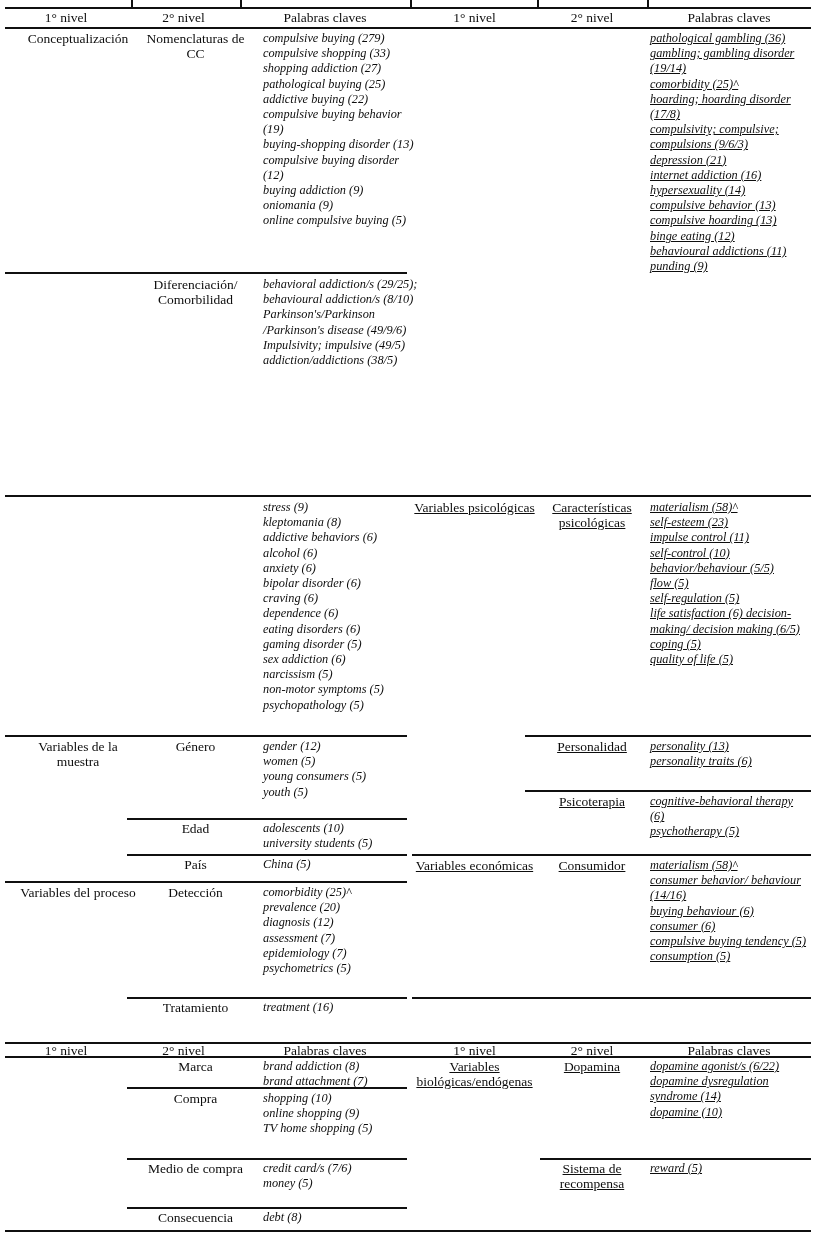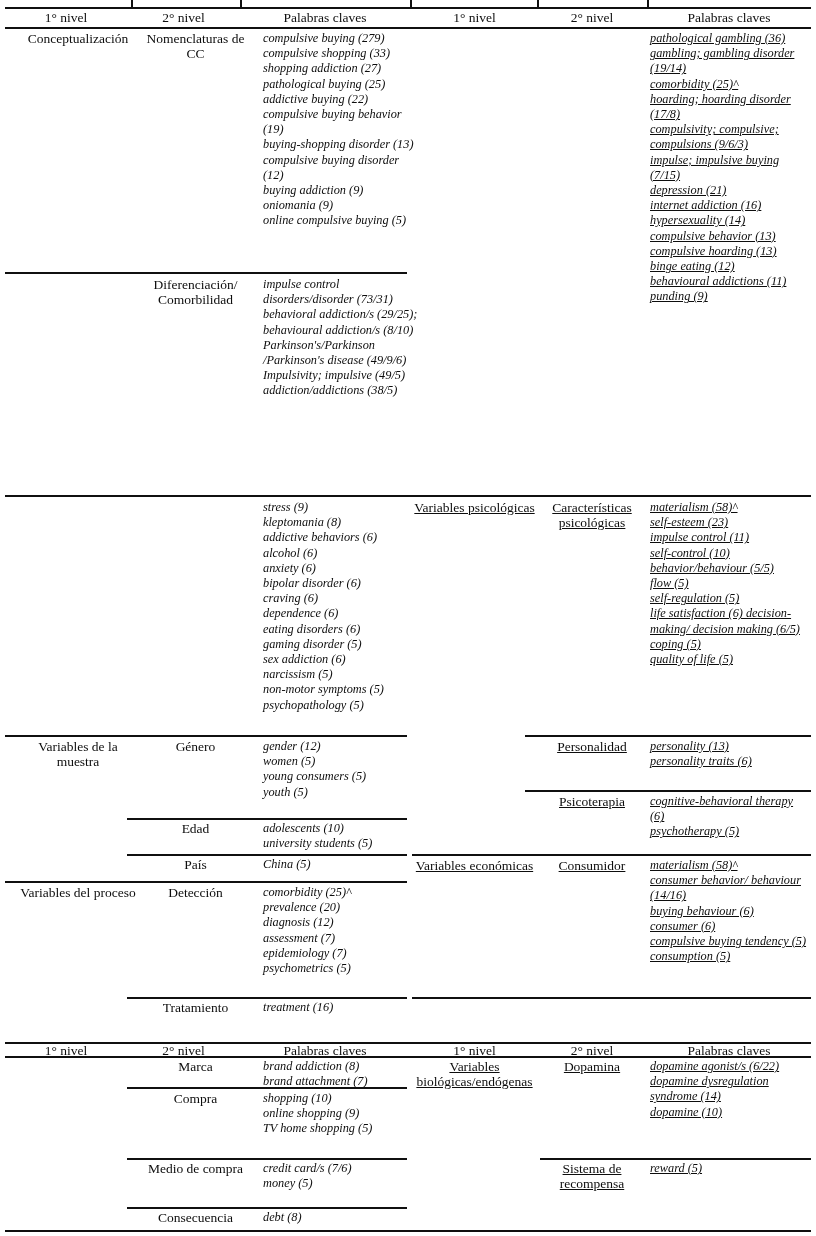--- a/index.html
+++ b/index.html
@@ -100,21 +100,20 @@
         <p>compulsive buying disorder (12)</p>
         <p>buying addiction (9)</p>
         <p>oniomania (9)</p>
         <p>online compulsive buying (5)</p>
       </div>
     </div>
   <div class="sec left" style="top:277px">
       <div class="c1"></div>
       <div class="c2">Diferenciación/ Comorbilidad</div>
       <div class="c3">
-        <p>impulse control disorders/disorder (73/31)</p>
         <p>behavioral addiction/s (29/25); behavioural addiction/s (8/10)</p>
         <p>Parkinson's/Parkinson /Parkinson's disease (49/9/6)</p>
         <p>Impulsivity; impulsive (49/5)</p>
         <p>addiction/addictions (38/5)</p>
       </div>
     </div>
   <div class="sec left" style="top:500px">
       <div class="c1"></div>
       <div class="c2"></div>
       <div class="c3">
@@ -181,21 +180,20 @@
 
   <div class="sec right" style="top:31px">
       <div class="c1"></div>
       <div class="c2"></div>
       <div class="c3">
         <p>pathological gambling (36)</p>
         <p>gambling; gambling disorder (19/14)</p>
         <p>comorbidity (25)^</p>
         <p>hoarding; hoarding disorder (17/8)</p>
         <p>compulsivity; compulsive; compulsions (9/6/3)</p>
-        <p>impulse; impulsive buying (7/15)</p>
         <p>depression (21)</p>
         <p>internet addiction (16)</p>
         <p>hypersexuality (14)</p>
         <p>compulsive behavior (13)</p>
         <p>compulsive hoarding (13)</p>
         <p>binge eating (12)</p>
         <p>behavioural addictions (11)</p>
         <p>punding (9)</p>
       </div>
     </div>

